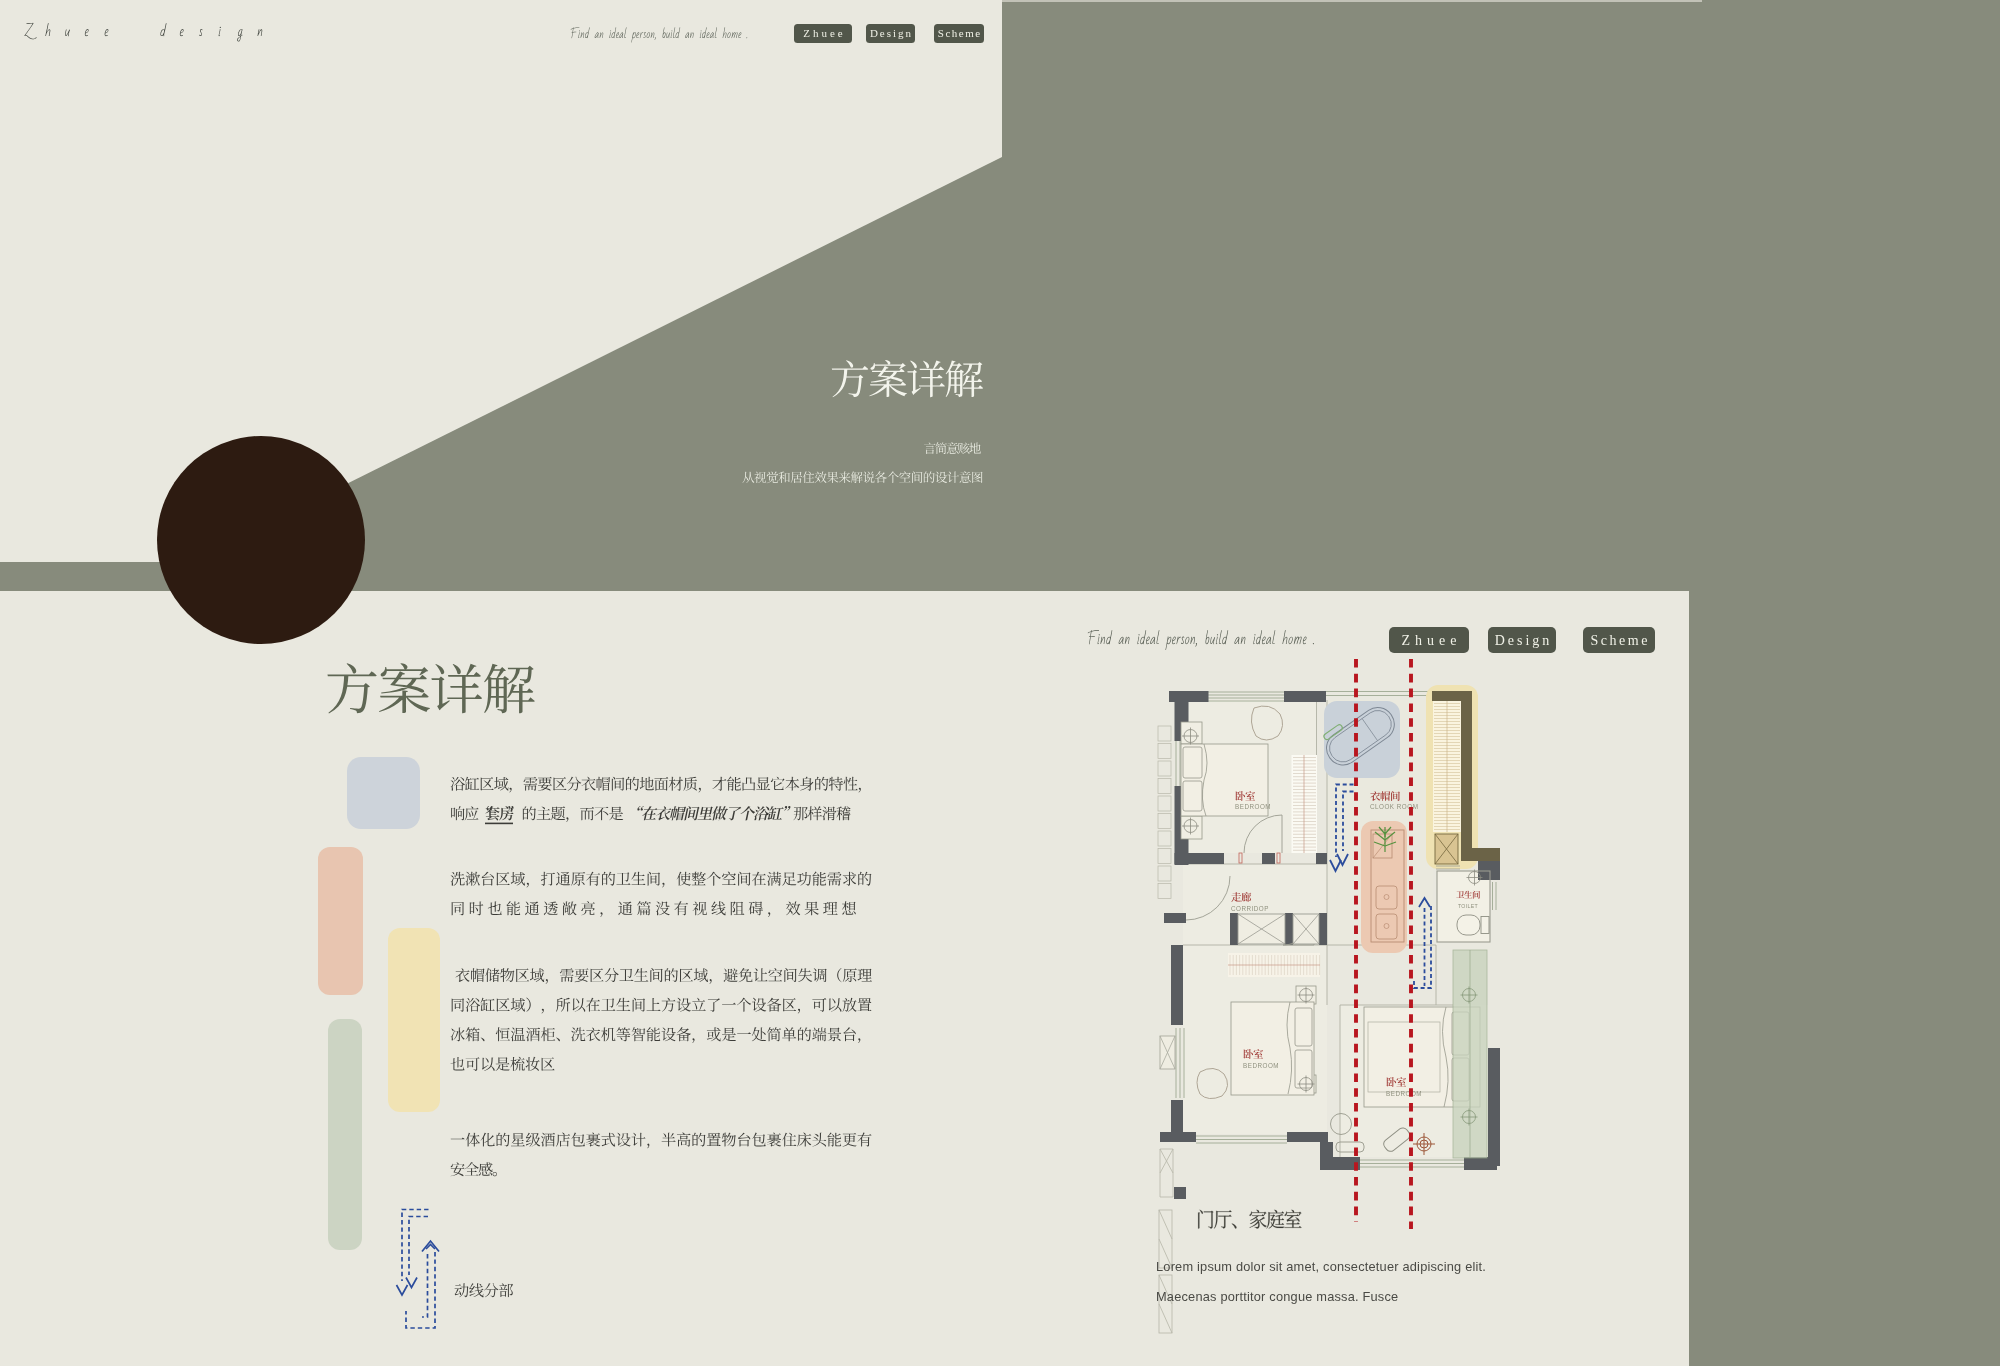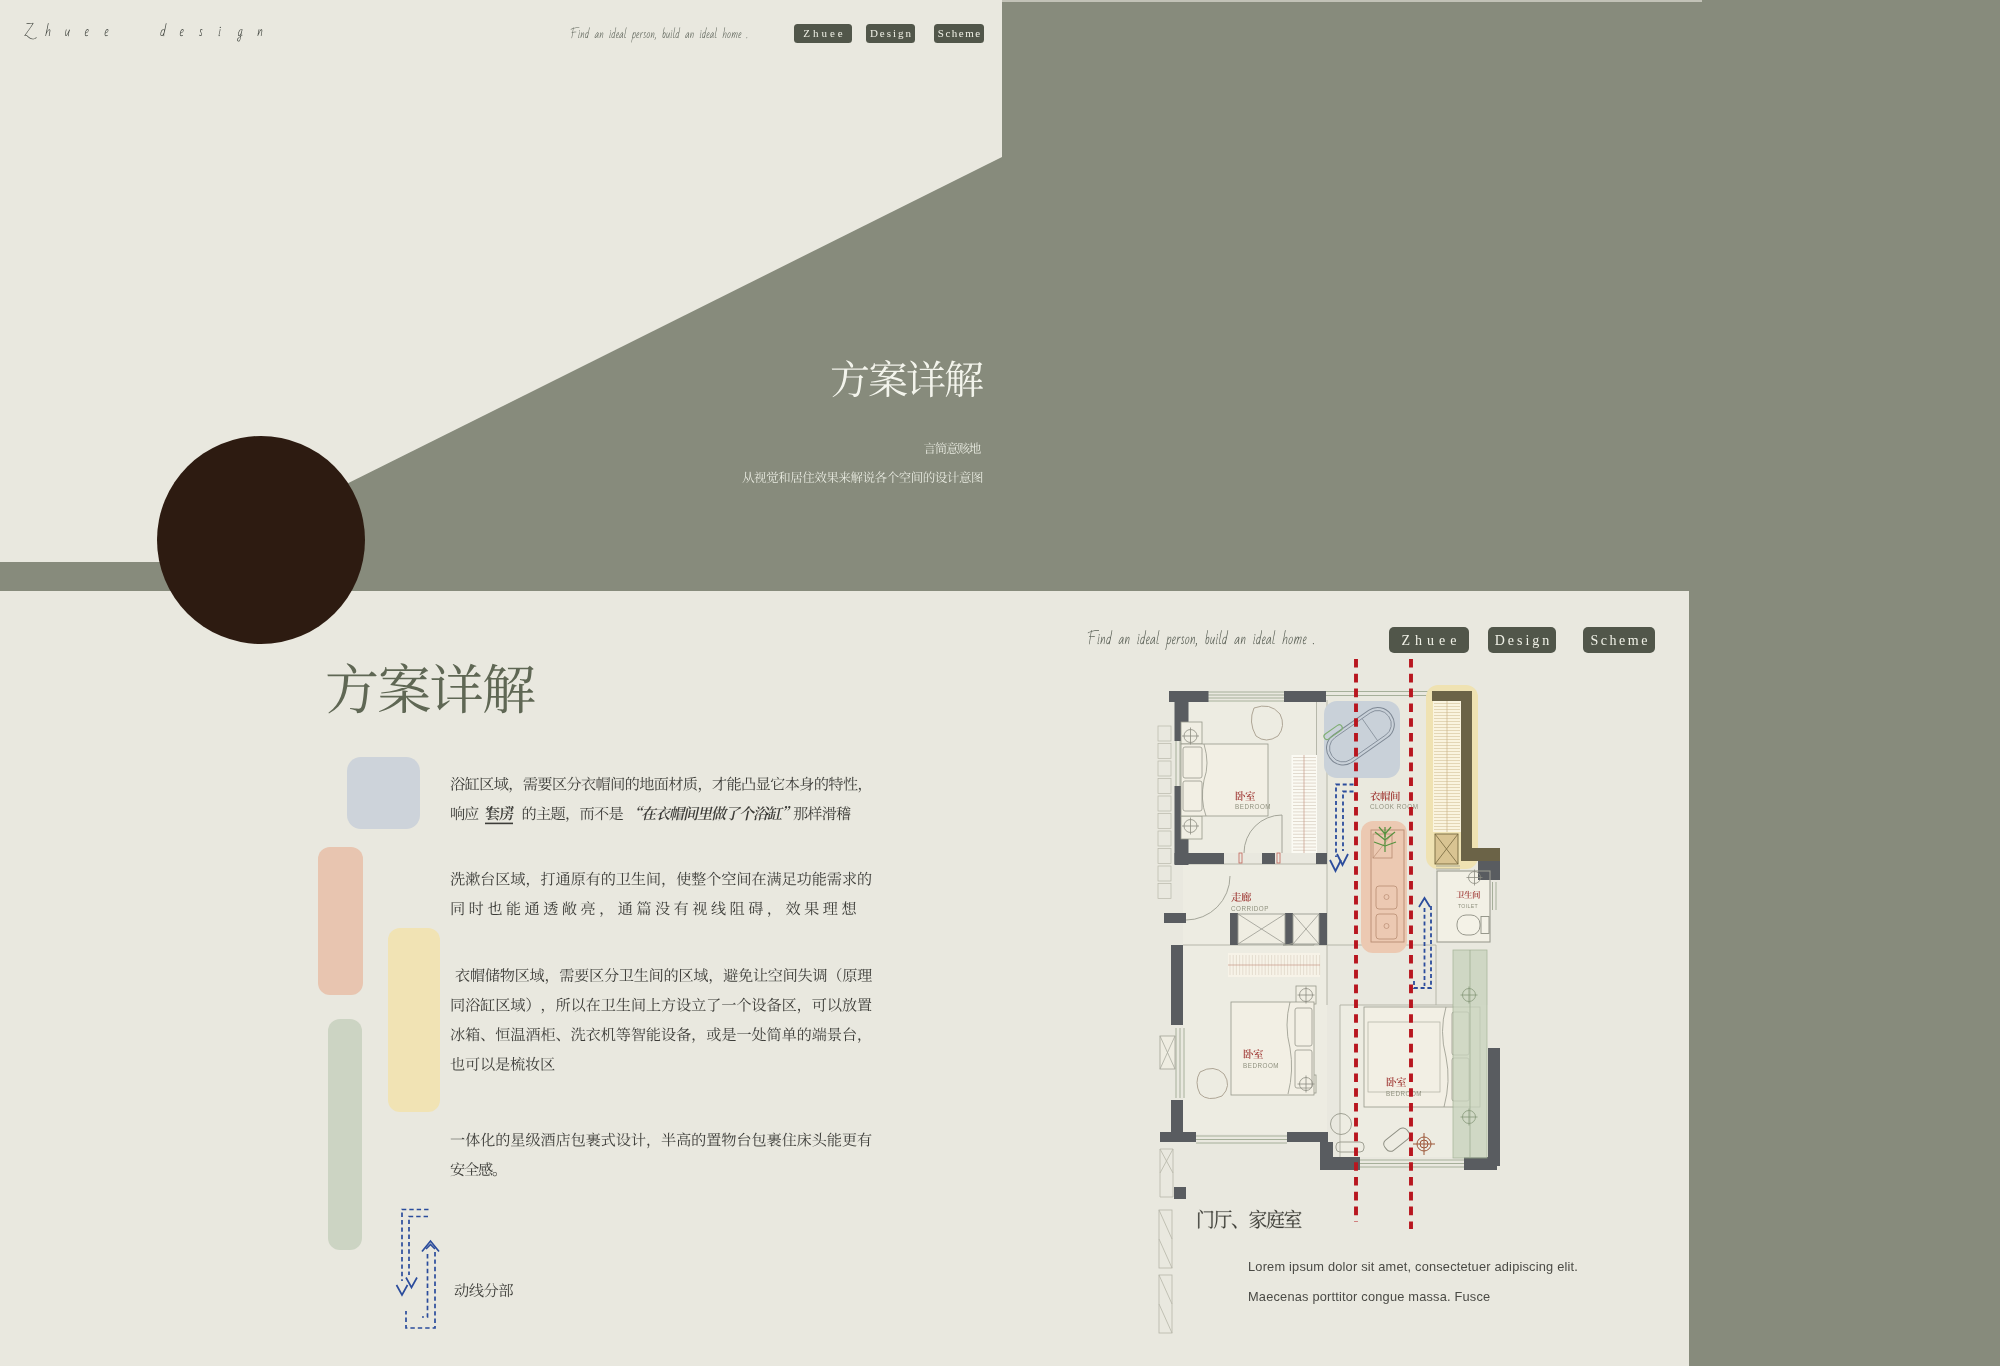--- a/index.html
+++ b/index.html
@@ -1146,12 +1146,12 @@
 
 <g>
       <use href="#g185" transform="translate(1196 1227) scale(0.01886 0.0205)" fill="#3f3f39" stroke="#3f3f39" stroke-width="8"></use>
       <use href="#g186" transform="translate(1213.5 1227) scale(0.01886 0.0205)" fill="#3f3f39" stroke="#3f3f39" stroke-width="8"></use>
       <use href="#g145" transform="translate(1231 1227) scale(0.01886 0.0205)" fill="#3f3f39" stroke="#3f3f39" stroke-width="8"></use>
       <use href="#g187" transform="translate(1248.5 1227) scale(0.01886 0.0205)" fill="#3f3f39" stroke="#3f3f39" stroke-width="8"></use>
       <use href="#g188" transform="translate(1266 1227) scale(0.01886 0.0205)" fill="#3f3f39" stroke="#3f3f39" stroke-width="8"></use>
       <use href="#g189" transform="translate(1283.5 1227) scale(0.01886 0.0205)" fill="#3f3f39" stroke="#3f3f39" stroke-width="8"></use>
     </g>
   </svg>
-<div class="abs" style="left:1248px;top:1252px;font-size:12.8px;color:#4a4a45;letter-spacing:0.2px;line-height:30px;font-family:'Liberation Sans',sans-serif">Lorem ipsum dolor sit amet, consectetuer adipiscing elit.<br>Maecenas porttitor congue massa. Fusce</div>
+<div class="abs" style="left:1156px;top:1252px;font-size:12.8px;color:#4a4a45;letter-spacing:0.2px;line-height:30px;font-family:'Liberation Sans',sans-serif">Lorem ipsum dolor sit amet, consectetuer adipiscing elit.<br>Maecenas porttitor congue massa. Fusce</div>
 </body></html>

